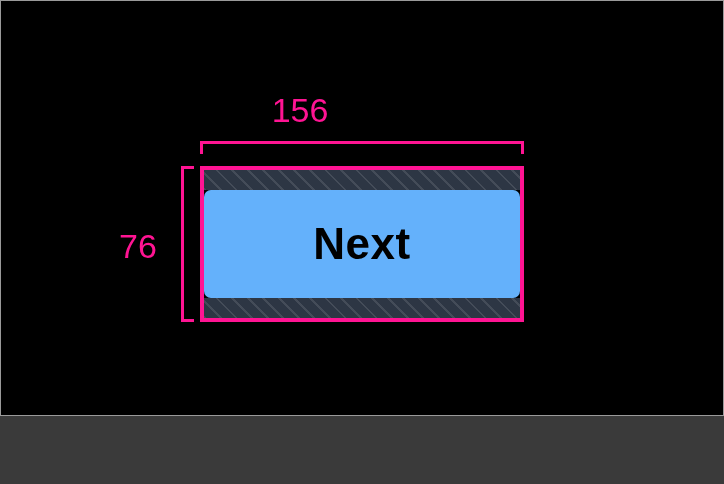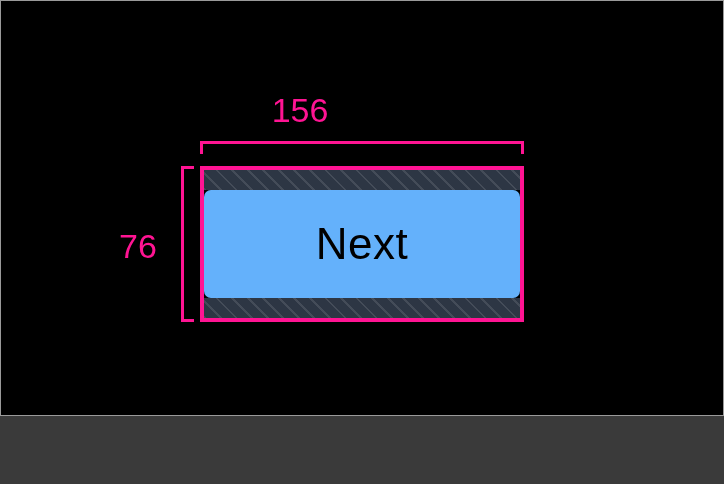--- a/index.html
+++ b/index.html
@@ -107,21 +107,21 @@
     background: #64b1fb;
     border-radius: 7px;
     display: flex;
     align-items: center;
     justify-content: center;
     overflow: hidden;
   }
   #element-label {
     color: #000000;
     font-family: "Liberation Sans", sans-serif;
-    font-weight: normal;
+    font-weight: bold;
     font-size: 44px;
     line-height: 1;
     letter-spacing: 0.5px;
     user-select: none;
   }
 </style>
 </head>
 <body>
 
 <div id="canvas">

